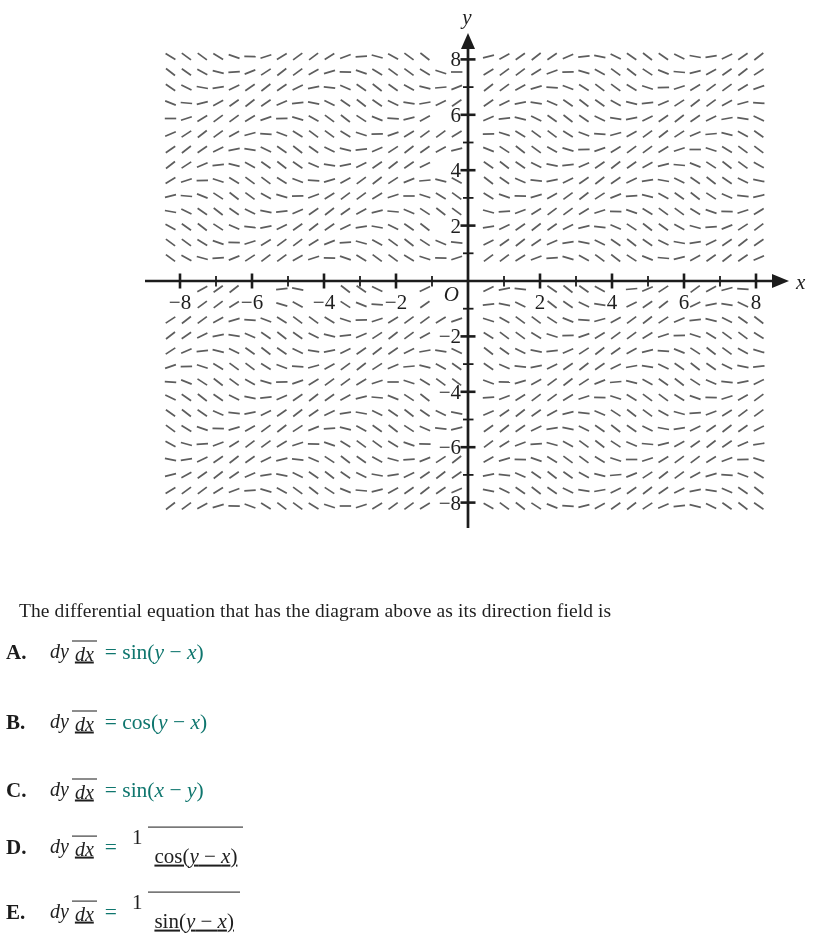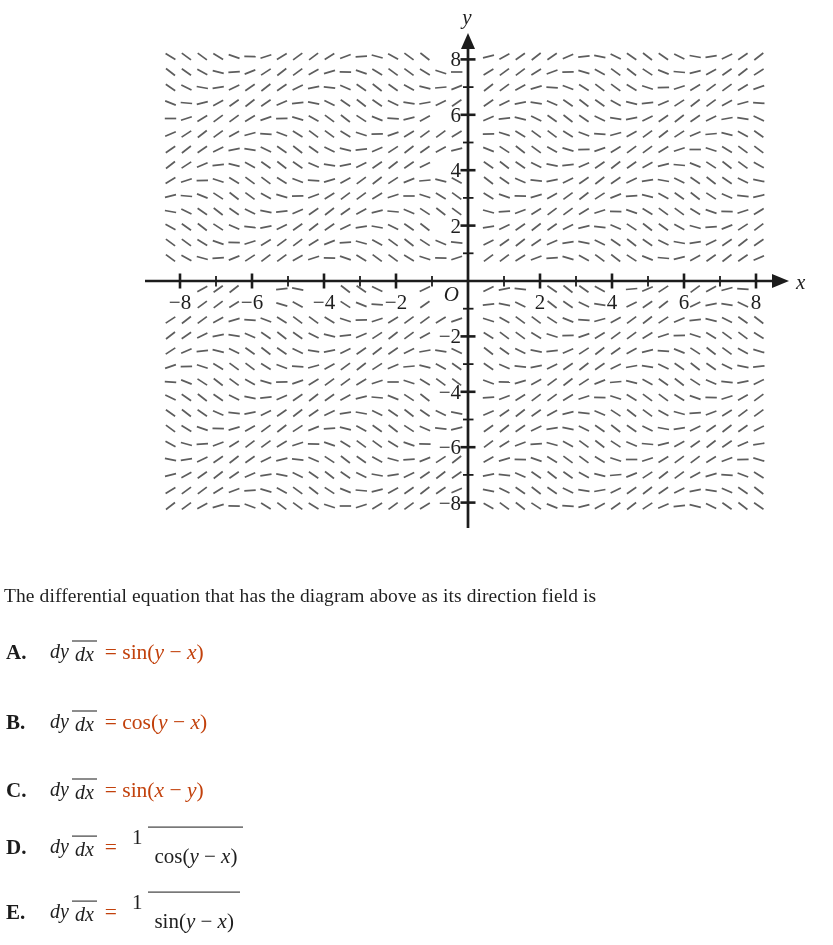--- a/index.html
+++ b/index.html
@@ -1,28 +1,28 @@
 <!DOCTYPE html>
 <html><head>
 <meta charset="utf-8">
 <style>
   html,body{margin:0;padding:0;background:#ffffff;}
   body{font-family:"Liberation Serif",serif;color:#1e1e1e;}
   .page{position:relative;width:833px;height:945px;background:#ffffff;overflow:hidden;}
   .figure-wrap{position:absolute;top:0;left:0;width:833px;height:570px;}
   .figure-wrap svg{position:absolute;top:0;left:0;}
-  .question{position:absolute;left:4px;top:585px;margin:0;font-size:19.5px;color:#1f1f1f;letter-spacing:.1px;}
+  .question{position:absolute;left:4px;top:585px;margin:15px;font-size:19.5px;color:#1f1f1f;letter-spacing:.1px;}
   .option{position:absolute;left:6px;transform:translateY(-50%);display:flex;align-items:center;white-space:nowrap;}
   .opt-letter{font-weight:bold;font-size:21px;width:41px;color:#1b1b1b;}
   .frac{display:inline-flex;text-align:right;line-height:1.04;}
   .frac .fnum{padding:0 3px 2px;}
-  .frac .fden{border-top:1.7px solid #1b1b1b;padding:2px 3px 0;}
+  .frac .fden{border-top:1.7px solid #1b1b1b;padding:2px 3px 0;text-decoration:underline;}
   .dydx{font-size:20px;}
   .dydx .fnum,.dydx .fden{font-style:italic;}
-  .eqrhs{font-size:21.5px;margin-left:8px;color:#c2410c;}
+  .eqrhs{font-size:21.5px;margin-left:8px;color:#0f766e;}
   .rhsfrac{font-size:21px;margin-left:9px;}
   .rhsfrac .fnum{padding:0 6px 2px;}
   .rhsfrac .fden{padding:18px 6px 0;}
   i{font-style:italic;}
 </style>
 </head>
 <body>
 
 <div class="page">
   <div class="figure-wrap">

